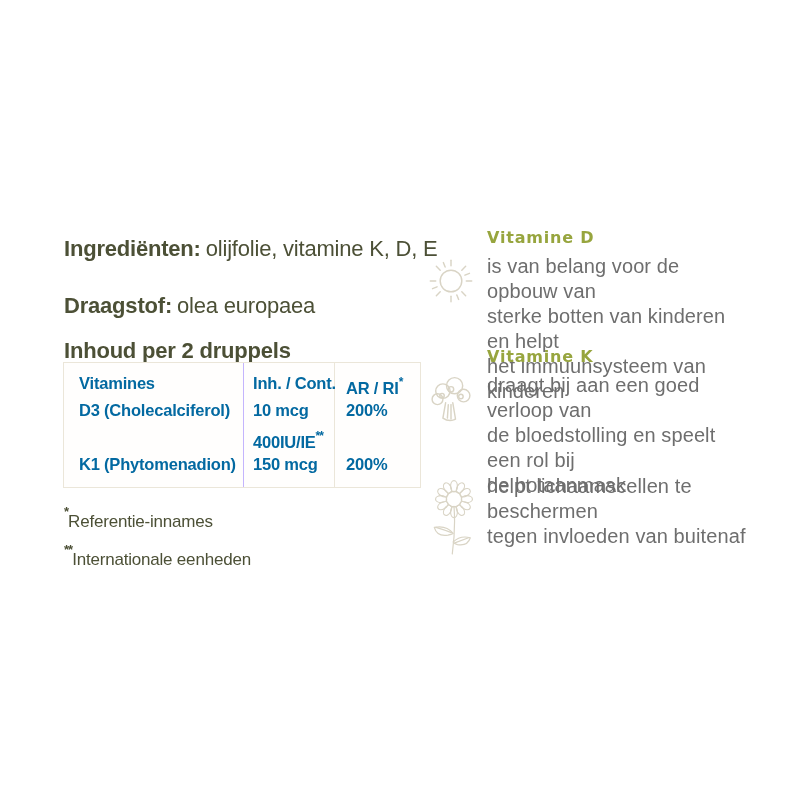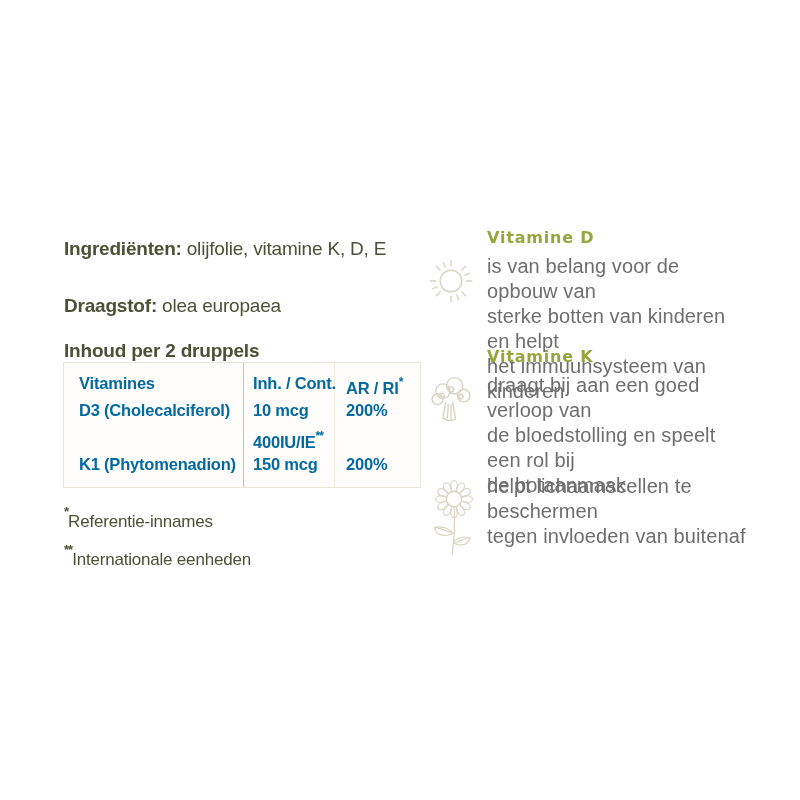--- a/index.html
+++ b/index.html
@@ -2,21 +2,21 @@
 <html><head>
 <meta charset="utf-8">
 <style>
   html,body{margin:0;padding:0;background:#ffffff;}
   .page{
     position:relative;width:800px;height:800px;background:#ffffff;overflow:hidden;
     font-family:"Liberation Sans",sans-serif;
   }
   
   .left-col{position:absolute;left:64px;top:0;width:356px;color:#4c5036;letter-spacing:-0.2px;}
-  .line-block{position:absolute;left:0;font-size:19px;line-height:21px;white-space:nowrap;}
+  .line-block{position:absolute;left:0;font-size:22px;line-height:21px;white-space:nowrap;}
   .lbl{font-weight:700;}
   .val{font-weight:400;margin-left:5px;}
   .ingredients{top:238px;}
   .carrier{top:295px;}
   .content-heading{top:340px;font-weight:700;}
   
   .info-table{
     position:absolute;top:362px;left:-1px;width:356px;
     display:grid;grid-template-columns:179px 92px 85px;
     border:1px solid #ebe6d9;background:#fffefd;

